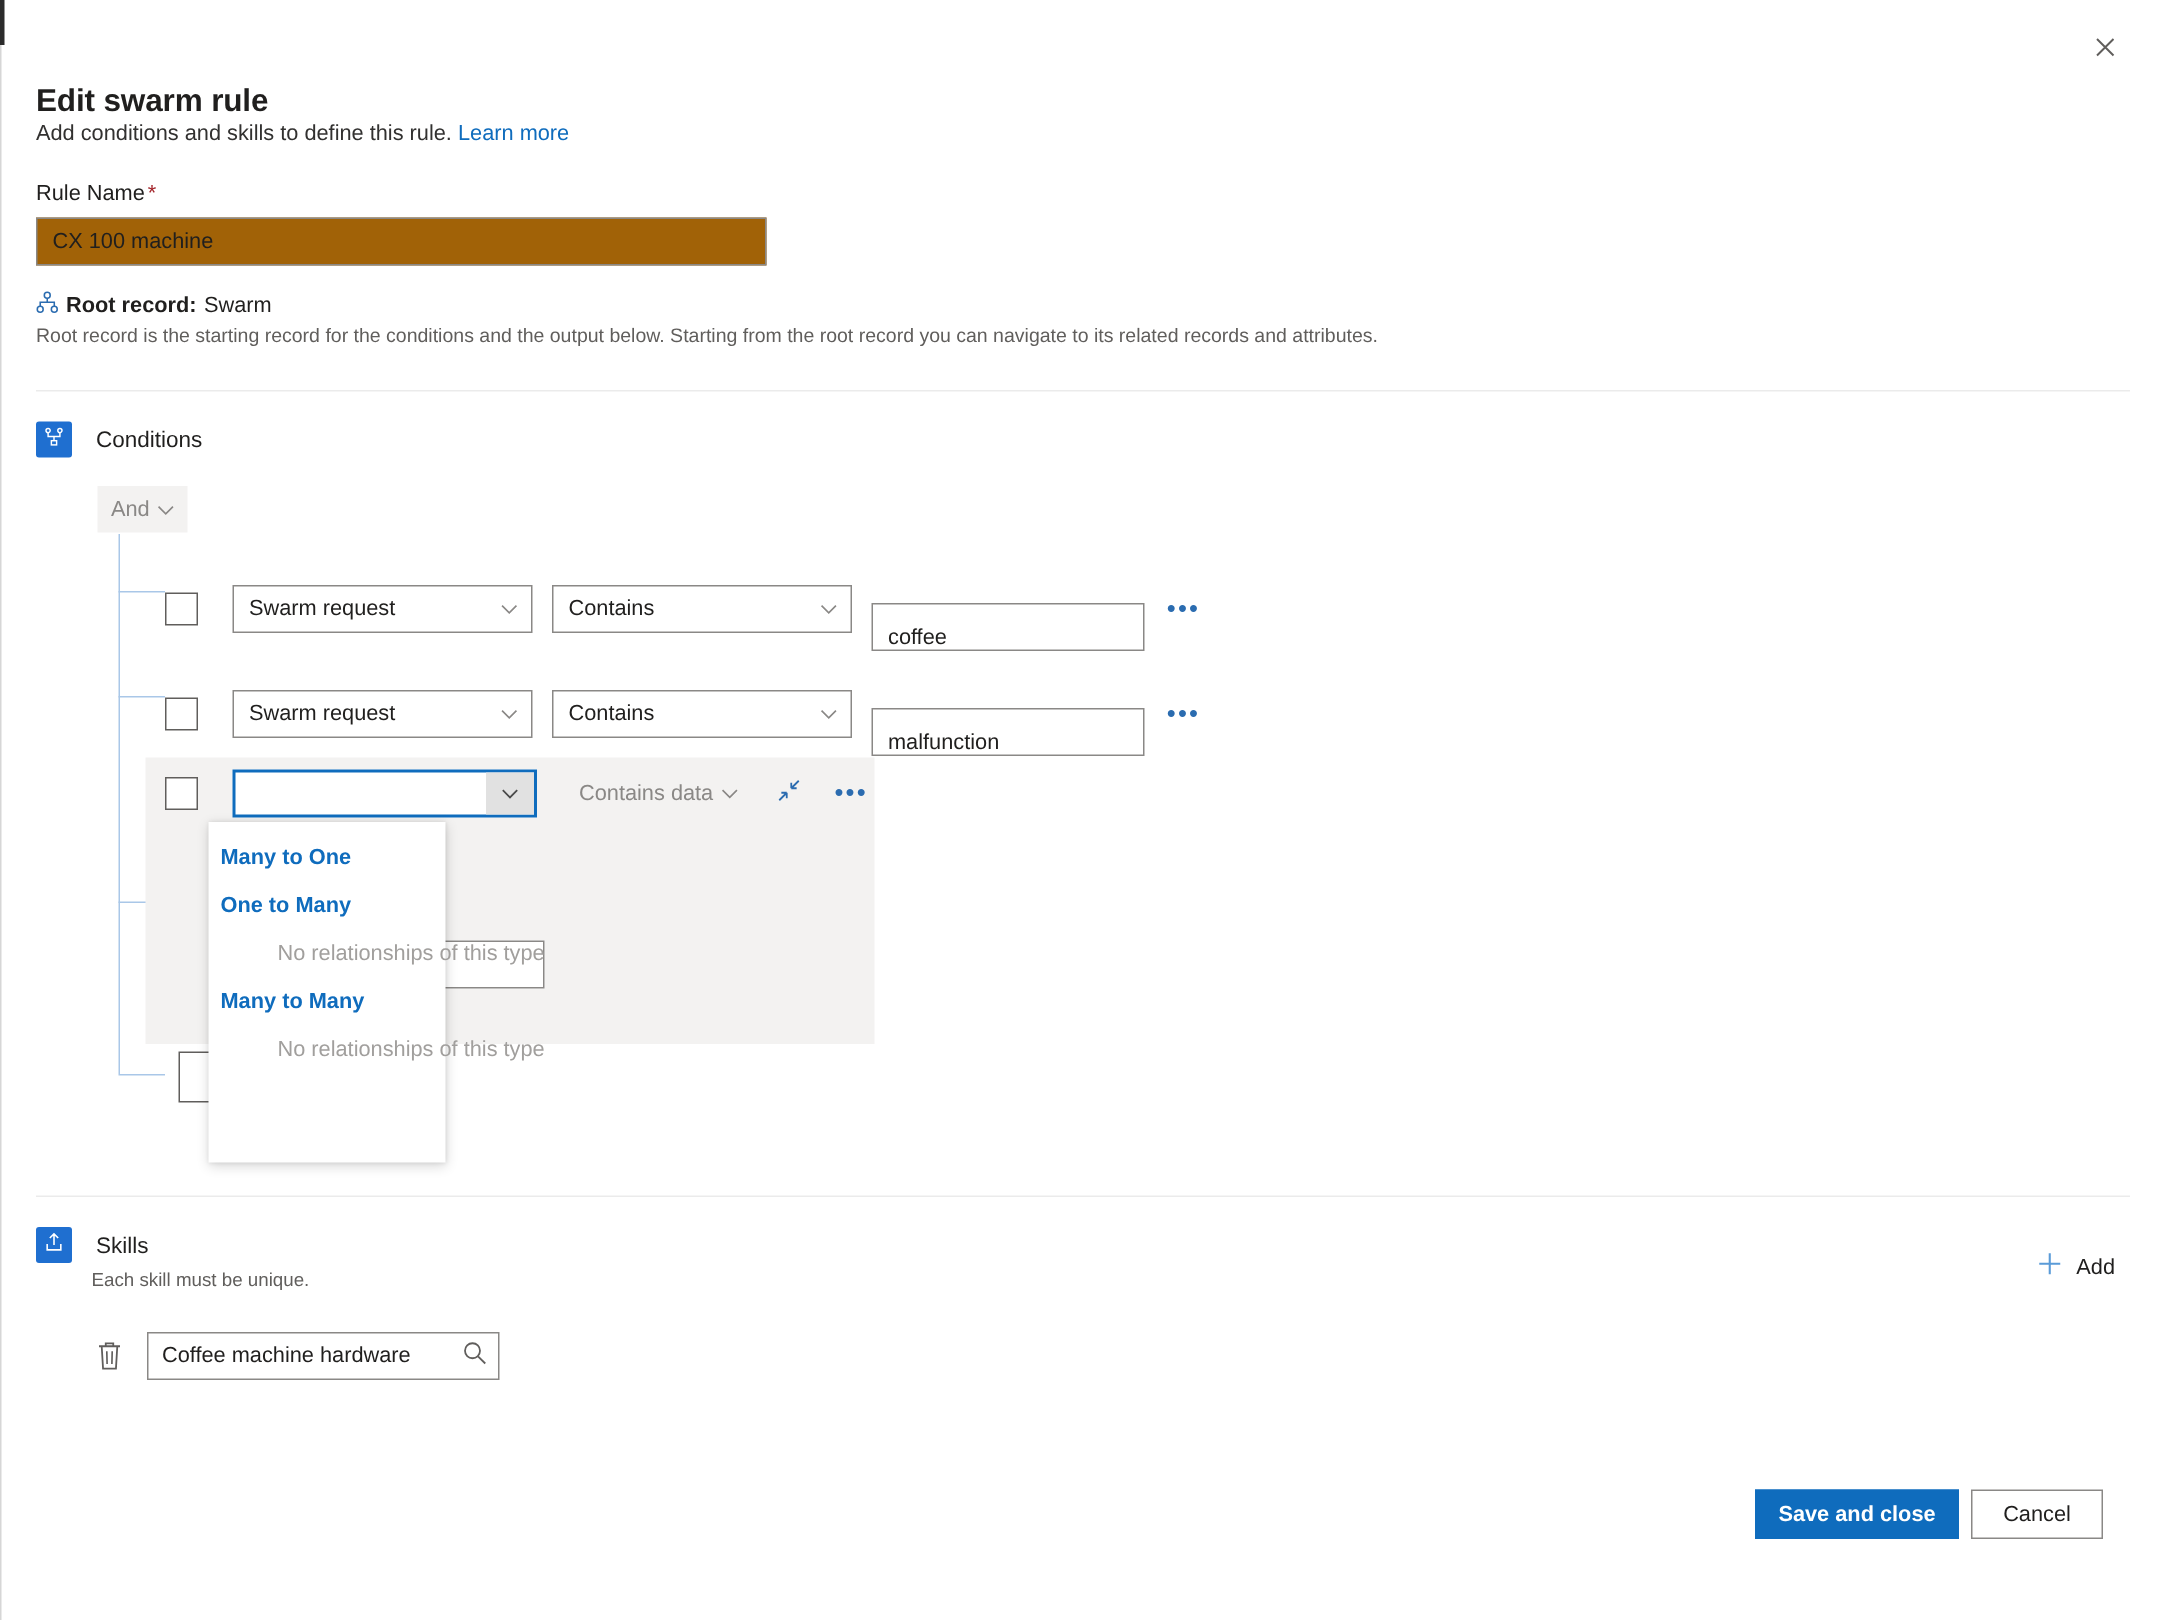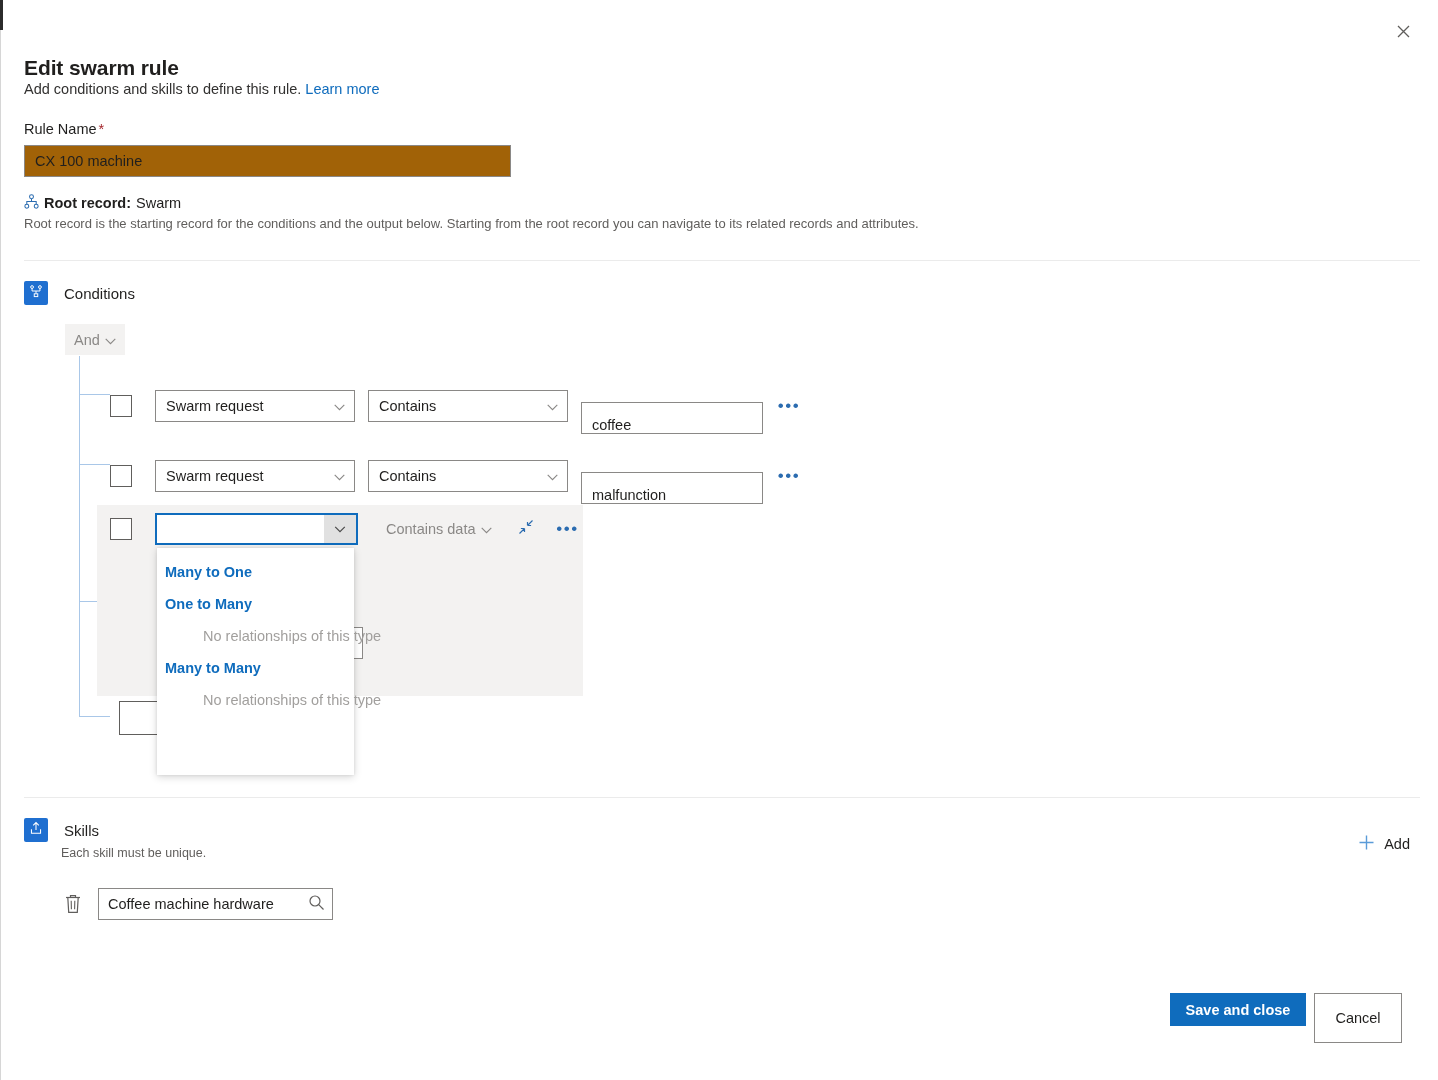--- a/index.html
+++ b/index.html
@@ -134,22 +134,22 @@
     width:486px; height:191px;
     background:#f3f2f1;
   }
   .inline-op {
     display:flex; align-items:center; gap:6px;
     font-size:14.5px; color:#8a8886; cursor:pointer;
   }
 
   
   .dd-callout {
-    position:absolute; left:157px; top:548px;
-    width:197px; height:227px;
+    position:absolute; left:139px; top:548px;
+    width:158px; height:227px;
     background:#ffffff;
     box-shadow: 0 2px 8px rgba(0,0,0,0.16), 0 0 3px rgba(0,0,0,0.10);
     z-index: 40;
     padding-top:8px;
   }
   .dd-head {
     font-size:14.5px; font-weight:700; color:#0f6cbd;
     padding: 8px 0 8px 8px; cursor:default; white-space:nowrap;
   }
   .dd-item {
@@ -198,21 +198,21 @@
   
   .btn-primary {
     position:absolute; left:1170px; top:993px;
     width:136px; height:33px;
     background:#0f6cbd; color:#fff; border:1px solid #0f6cbd;
     font-family:"Liberation Sans", sans-serif;
     font-size:14.5px; font-weight:700; cursor:pointer;text-align:center;
   }
   .btn-secondary {
     position:absolute; left:1314px; top:993px;
-    width:88px; height:50px;
+    width:88px; height:33px;
     background:#fff; color:#201f1e; border:1px solid #8a8886;
     font-family:"Liberation Sans", sans-serif;
     font-size:14.5px; cursor:pointer;
   }
 </style>
 </head>
 <body>
 
 <div id="page">
 

